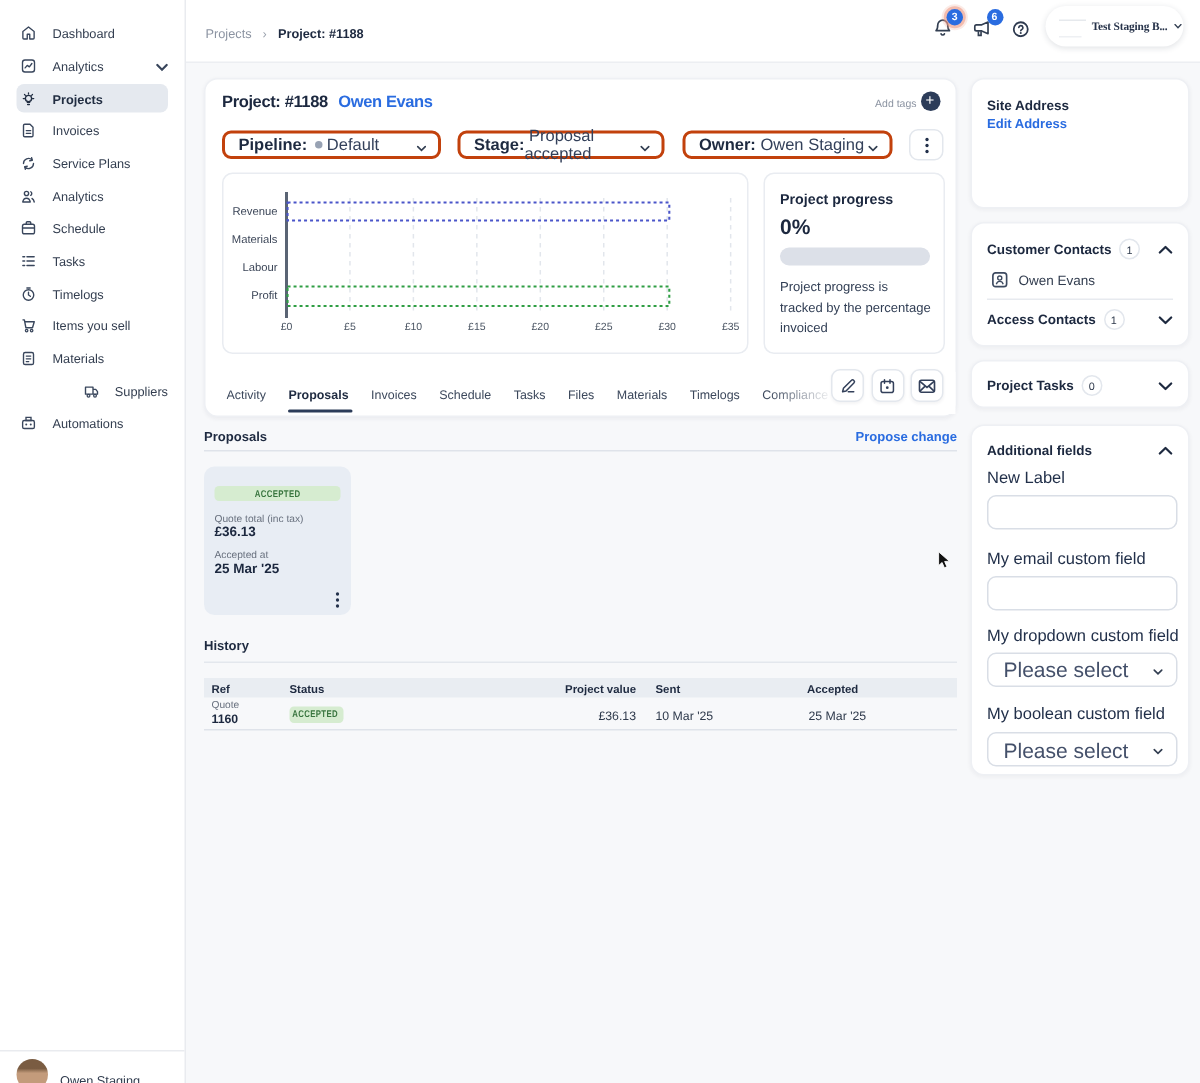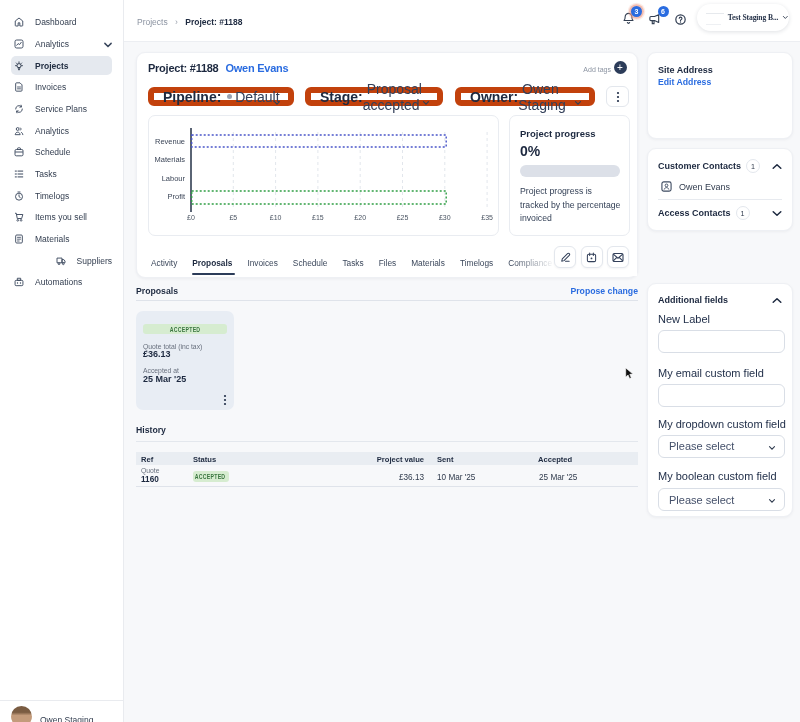--- a/index.html
+++ b/index.html
@@ -27,21 +27,21 @@
 #pill .logo { width:20px; height:14px; margin-left:9px; border-bottom:1px solid #eef0f3; position:relative; }
 #pill .logo:before { content:""; position:absolute; top:2px; left:0; width:18px; height:1px; background:#e6e9ed; }
 #pill .name { font-size:7.6px; font-weight:700; color:#27334a; margin-left:7px; white-space:nowrap; letter-spacing:-0.1px;font-family:Liberation Serif, serif; }
 #pill svg { margin-left:4px; }
 
 #maincard { position:absolute; left:136px; top:52px; width:502px; height:226px; background:#fff; border:1px solid #eef0f4; border-radius:9px; box-shadow:0 1px 3px rgba(30,42,64,.06); }
 #title { position:absolute; left:11px; top:9px; font-size:11px; font-weight:700; color:#1c283f; letter-spacing:-0.25px; }
 #title a { color:#2a6ce0; text-decoration:none; margin-left:7px; }
 #addtags { position:absolute; right:26px; top:13px; font-size:7px; color:#8b93a1; }
 #plusbtn { position:absolute; right:10.5px; top:8px; width:13px; height:13px; border-radius:50%; background:#2c3c59; color:#fff; display:flex; align-items:center; justify-content:center; font-size:10px; line-height:1; }
-.dd { position:absolute; top:34px; height:19px; background:#fff; border:6px solid #c2410c; border-radius:6px; display:flex; align-items:center; font-size:14px; color:#33405a; }
+.dd { position:absolute; top:34px; height:19px; background:#fff; border:2px solid #c2410c; border-radius:6px; display:flex; align-items:center; font-size:11px; color:#33405a; }
 .dd b { font-weight:700; color:#1e2a40; }
 .dd .chev { position:absolute; right:7px; top:6px; }
 .dotbtn { position:absolute; left:469px; top:33px; width:23px; height:21px; border:1px solid #e3e7ed; border-radius:6px; background:#fff; display:flex; align-items:center; justify-content:center; }
 
 #chartcard { position:absolute; left:11px; top:62px; width:351px; height:121px; border:1px solid #e9ecf1; border-radius:7px; background:#fff; }
 #progcard { position:absolute; left:372px; top:62px; width:121px; height:121px; border:1px solid #e9ecf1; border-radius:7px; background:#fff; }
 #progcard h3 { font-size:9.5px; color:#1c283f; margin:12px 0 0 10px; }
 #progcard .pct { font-size:14px; font-weight:700; color:#1c283f; margin:4px 0 0 10px; }
 #progcard .track { width:100px; height:12px; border-radius:6px; background:#dce0e8; margin:6px 0 0 10px; }
 #progcard .desc { font-size:8.7px; color:#323f55; margin:8px 0 0 10px; line-height:13.5px; width:110px; }
@@ -72,21 +72,21 @@
 #table-row span { position:absolute; }
 
 .rcard { position:absolute; left:647px; width:146px; background:#fff; border:1px solid #eef0f4; border-radius:9px; box-shadow:0 1px 3px rgba(30,42,64,.05); }
 .rcard .pad { padding:10px; }
 .rtitle { font-size:9px; font-weight:700; color:#1c283f; }
 .cbadge { display:inline-block; min-width:8px; padding:2px 4px 1px; border:1px solid #e3e7ed; border-radius:8px; font-size:7.2px; font-weight:400; color:#2f3a4c; text-align:center; background:#fff; }
 .rowflex { display:flex; align-items:center; }
 .field-label { font-size:11px; color:#22304a; }
 .input { width:127px; height:23px; border:1px solid #d9dee6; border-radius:6px; background:#fff; }
 .select { width:127px; height:23px; border:1px solid #d9dee6; border-radius:6px; background:#fff; position:relative; display:flex; align-items:center; }
-.select .ph { font-size:11px; color:#44506a; margin-left:10px; }
+.select .ph { font-size:14px; color:#44506a; margin-left:10px; }
 .select svg { position:absolute; right:8px; top:8px; }
 #cursor { position:absolute; left:625px; top:367px; }
 </style>
 </head>
 <body>
 <div id="app">
 
   <div id="topbar"></div>
   <div id="crumb">Projects <span class="sep">›</span> <b>Project: #1188</b></div>
 
@@ -349,20 +349,29 @@
     <div style="margin:7px 10px 0; border-top:1px solid #e7eaef;"></div>
     <div class="rowflex" style="margin:6px 10px 0;">
         <span class="rtitle">Access Contacts</span>
         <span class="cbadge" style="margin-left:5px;">1</span>
       <svg style="margin-left:auto;" width="10" height="7" viewBox="0 0 10 7">
           <path d="M1.2 1.7 5 5.3 8.8 1.7" fill="none" stroke="#1e2a40" stroke-width="1.5" stroke-linecap="round" stroke-linejoin="round"></path>
         </svg>
       </div>
   </div>
 
+  <div class="rcard" style="top:240px; height:32px;">
+    <div class="rowflex" style="margin:9px 10px 0;">
+        <span class="rtitle">Project Tasks</span>
+        <span class="cbadge" style="margin-left:5px;">0</span>
+      <svg style="margin-left:auto;" width="10" height="7" viewBox="0 0 10 7">
+          <path d="M1.2 1.7 5 5.3 8.8 1.7" fill="none" stroke="#1e2a40" stroke-width="1.5" stroke-linecap="round" stroke-linejoin="round"></path>
+        </svg>
+      </div>
+  </div>
 
   <div class="rcard" style="top:283px; height:234px;">
     <div class="rowflex" style="margin:11px 10px 0;">
         <span class="rtitle">Additional fields</span>
       <svg style="margin-left:auto;" width="10" height="7" viewBox="0 0 10 7">
           <path d="M1.2 5.3 5 1.7 8.8 5.3" fill="none" stroke="#1e2a40" stroke-width="1.5" stroke-linecap="round" stroke-linejoin="round"></path>
         </svg>
       </div>
     <div class="field-label" style="margin:8px 0 0 10px;">New Label</div>
     <div class="input" style="margin:5px 0 0 10px;"></div>

